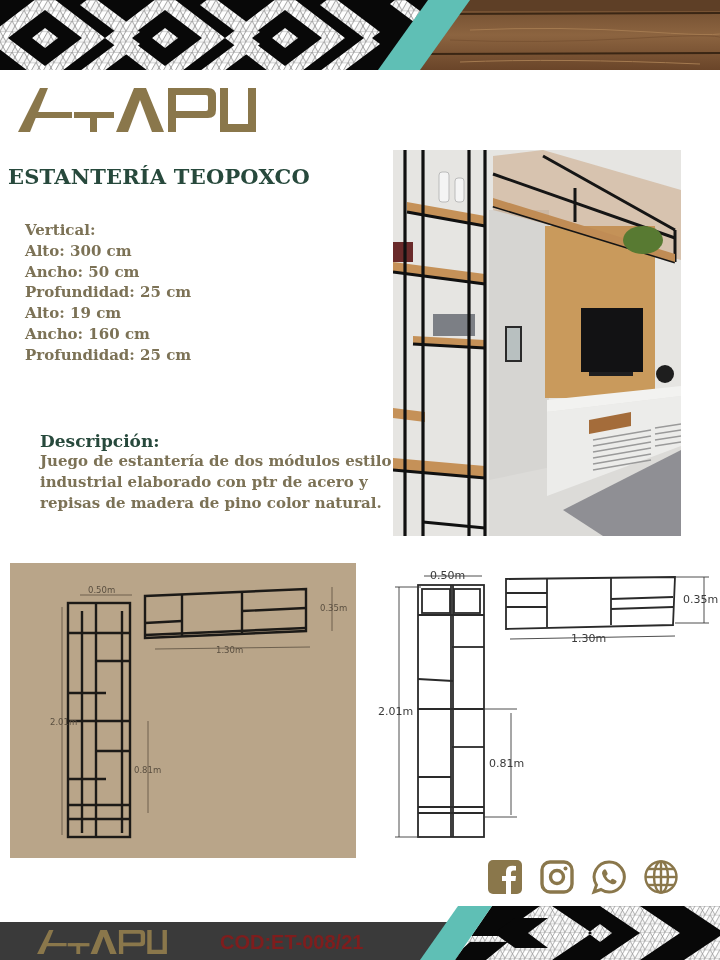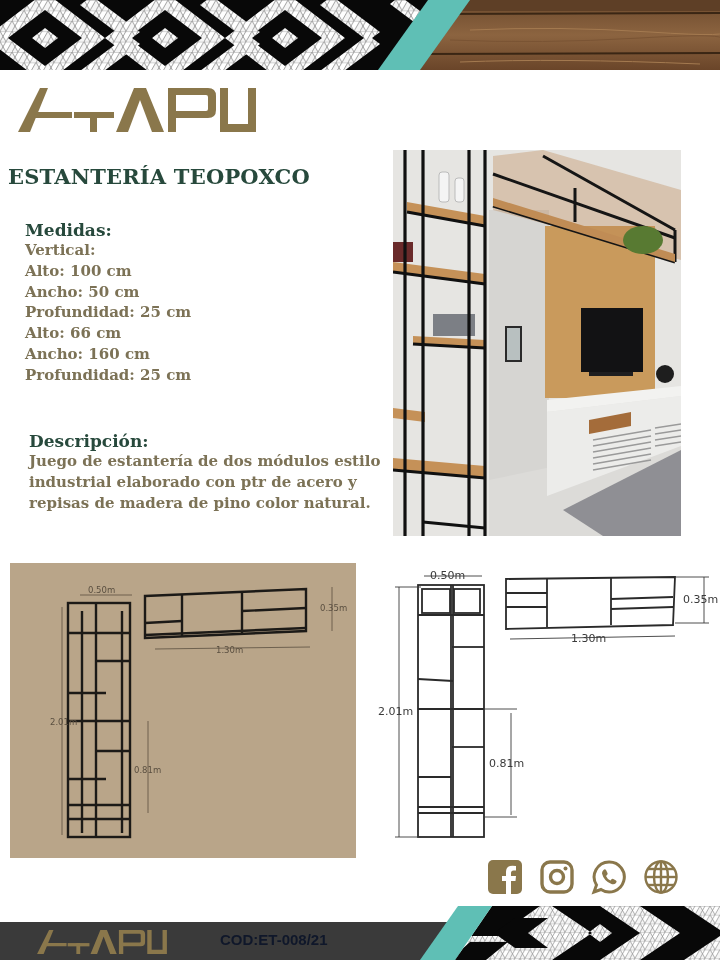--- a/index.html
+++ b/index.html
@@ -26,21 +26,21 @@
   }
   .section-heading {
     margin: 0; font-weight: bold; font-size: 17px; color: #27493c;
     font-family: "DejaVu Serif", serif; line-height: 20px;
   }
   .spec-line {
     margin: 0; font-weight: bold; font-size: 15px; color: #7c7256;
     font-family: "DejaVu Serif", serif; line-height: 20.8px; white-space: nowrap;
   }
   #measures { left: 25px; top: 220px; width: 360px; }
-  #description { left: 29px; top: 431px; width: 360px; }
+  #description { left: 40px; top: 431px; width: 360px; }
   #description .desc-text {
     margin: 0; font-weight: bold; font-size: 15px; color: #7c7256;
     line-height: 20.8px; font-family: "DejaVu Serif", serif;
   }
 
   
   #product-photo { left: 393px; top: 150px; width: 288px; height: 386px; overflow: hidden; background: #e9e8e5; }
 
   
   #sketch-kraft { left: 10px; top: 563px; width: 346px; height: 295px; overflow: hidden; background: #b9a589; }
@@ -51,22 +51,22 @@
   #social { left: 487px; top: 859px; width: 192px; height: 38px; display: flex; justify-content: space-between; }
   .social-icon { width: 36px; height: 36px; cursor: pointer; }
   .social-icon svg { width: 36px; height: 36px; display: block; }
 
   
   #footer { left: 0; top: 906px; width: 720px; height: 54px; overflow: hidden; }
   #footer-bar { position: absolute; left: 0; top: 16px; width: 460px; height: 38px; background: #3a3a3a; }
   #footer-logo { position: absolute; left: 36px; top: 22px; width: 132px; height: 28px; }
   #footer-code {
     position: absolute; left: 220px; top: 25px; margin: 0;
-    font-family: "Liberation Sans", sans-serif; font-weight: bold; font-size: 15px;
-    color: #0f172a; letter-spacing: 0px; white-space: nowrap;
+    font-family: "Liberation Sans", sans-serif; font-weight: bold; font-size: 20px;
+    color: #7f1d1d; letter-spacing: 0px; white-space: nowrap;
   }
 </style>
 </head>
 <body>
 
 <div id="top-banner" class="abs">
   <svg width="720" height="70" viewBox="0 0 720 70">
     <defs>
       <pattern id="tri" width="12" height="10.4" patternUnits="userSpaceOnUse">
         <rect width="12" height="10.4" fill="#f5f5f5"></rect>
@@ -132,26 +132,25 @@
       <path d="M152 2 L192 2 Q200 2 200 10 L200 24 Q200 32 192 32 L160 32 L160 46 L152 46 Z M160 9 L160 25 L190 25 Q192 25 192 23 L192 11 Q192 9 190 9 Z" fill-rule="evenodd"></path>
 
       <path d="M204 2 L212 2 L212 38 L232 38 L232 2 L240 2 L240 46 L204 46 Z"></path>
     </g>
   </svg>
 </div>
 
 <h1 class="title abs">ESTANTERÍA TEOPOXCO</h1>
 
 <div id="measures" class="abs">
-  <h2 class="section-heading">Medidas:</h2>
   <p class="spec-line">Vertical:</p>
-  <p class="spec-line">Alto: 100 cm</p>
+  <p class="spec-line">Alto: 300 cm</p>
   <p class="spec-line">Ancho: 50 cm</p>
   <p class="spec-line">Profundidad: 25 cm</p>
-  <p class="spec-line">Alto: 66 cm</p>
+  <p class="spec-line">Alto: 19 cm</p>
   <p class="spec-line">Ancho: 160 cm</p>
   <p class="spec-line">Profundidad: 25 cm</p>
 </div>
 
 <div id="description" class="abs">
   <h2 class="section-heading">Descripción:</h2>
   <p class="desc-text">Juego de estantería de dos módulos estilo industrial elaborado con ptr de acero y repisas de madera de pino color natural.</p>
 </div>
 
 <div id="product-photo" class="abs">

